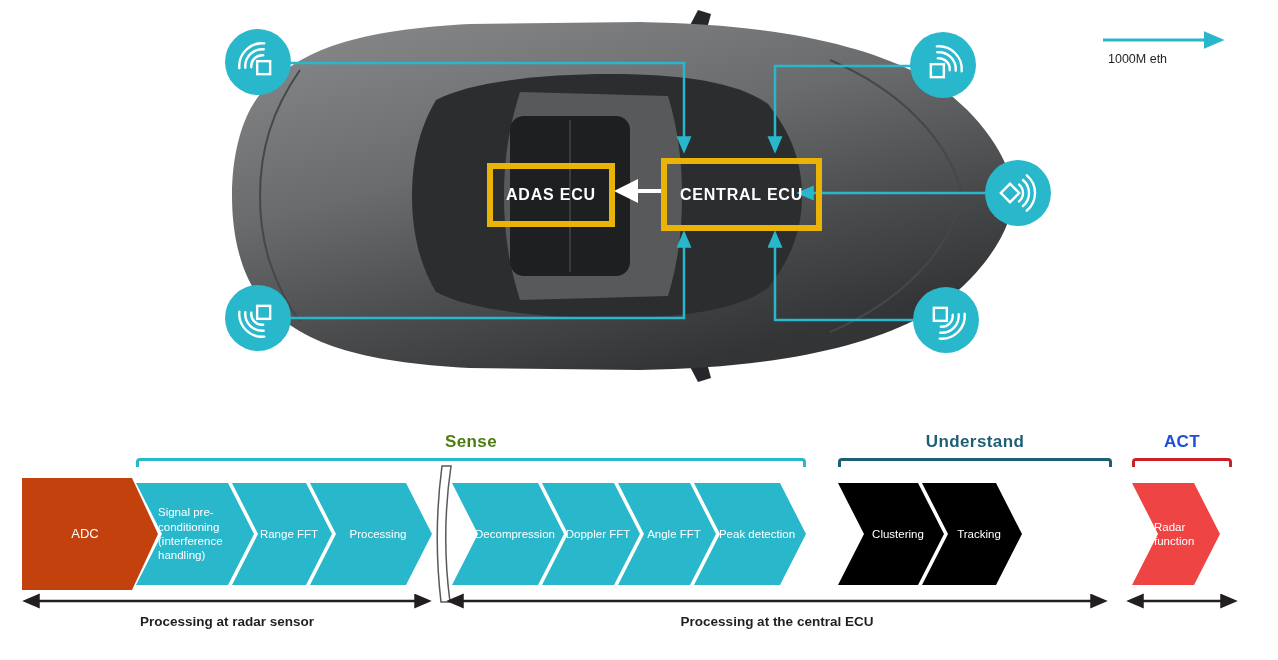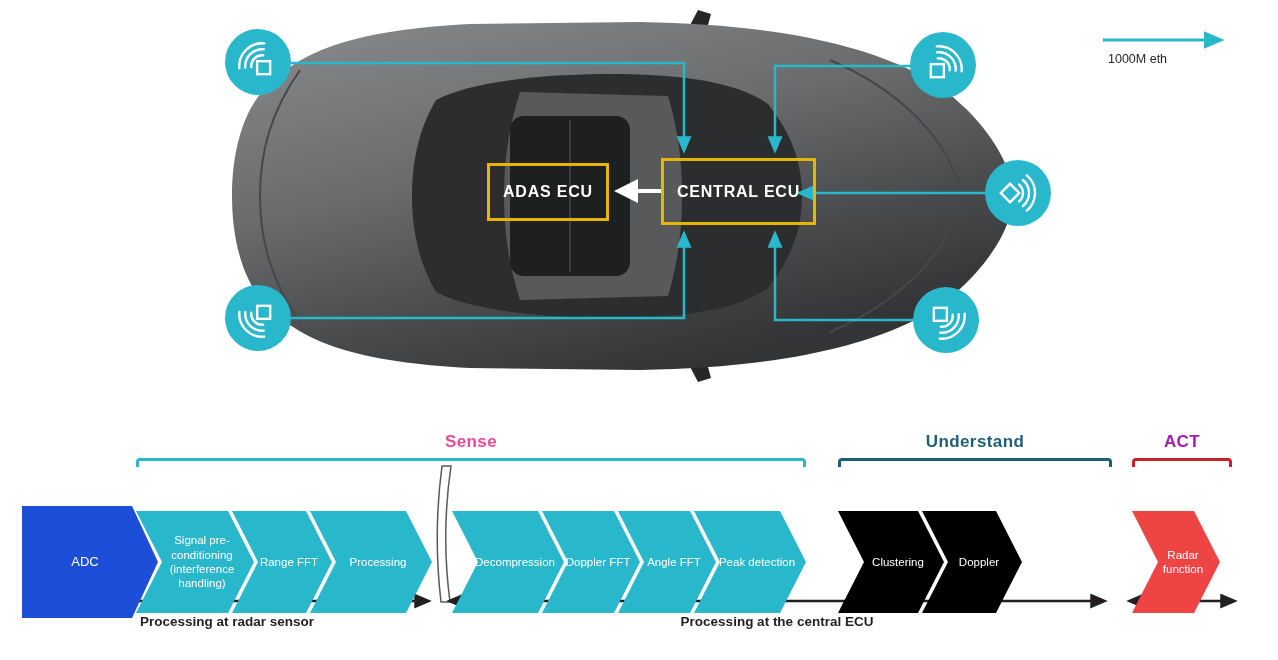--- a/index.html
+++ b/index.html
@@ -1,37 +1,37 @@
 <!DOCTYPE html>
 <html><head>
 <meta charset="utf-8">
 <style>
   html,body{margin:0;padding:0;background:#fff;}
   #stage{position:relative;width:1278px;height:660px;background:#fff;overflow:hidden;
          font-family:"Liberation Sans", sans-serif;}
   #art{position:absolute;left:0;top:0;}
 
   
-  .ecu-box{position:absolute;border:3px solid #eab308;display:flex;align-items:center;justify-content:center;
+  .ecu-box{position:absolute;border:6px solid #eab308;display:flex;align-items:center;justify-content:center;
            color:#fff;font-weight:bold;text-align:center;letter-spacing:.8px;line-height:1.25;}
   #adas-box{left:487px;top:163px;width:116px;height:52px;font-size:16px;}
   #central-box{left:661px;top:158px;width:125px;height:61px;font-size:16px;padding:0 12px;}
 
   
   #eth-label{position:absolute;left:1108px;top:52px;width:120px;text-align:left;
              font-size:12.5px;color:#231f20;}
 
   
   .chev{position:absolute;top:483px;height:102px;display:flex;align-items:center;justify-content:center;
-        color:#fff;font-size:11.5px;line-height:1.25;text-align:center;padding-left:22px;padding-right:8px;
+        color:#fff;font-size:11.5px;line-height:1.25;padding-left:22px;padding-right:8px;
         box-sizing:border-box;
-        clip-path:polygon(0 0, calc(100% - 26px) 0, 100% 50%, calc(100% - 26px) 100%, 0 100%, 26px 50%);margin-top:28px;}
+        clip-path:polygon(0 0, calc(100% - 26px) 0, 100% 50%, calc(100% - 26px) 100%, 0 100%, 26px 50%);}
   .chev.first{top:478px;height:112px;font-size:13px;padding-left:10px;padding-right:20px;
         clip-path:polygon(0 0, calc(100% - 26px) 0, 100% 50%, calc(100% - 26px) 100%, 0 100%);}
-  .grp-input{background:#1d4ed8;}
+  .grp-input{background:#c2410c;}
   .grp-sense{background:#29b7cc;}
   .grp-understand{background:#000000;}
   .grp-act{background:#ef4444;}
 
   
   .grp-label{position:absolute;top:432px;font-size:17px;font-weight:bold;text-align:center;letter-spacing:.4px;}
   .brk{position:absolute;top:458px;height:9px;border-top:3px solid;border-left:3px solid;border-right:3px solid;
        border-radius:4px 4px 0 0;box-sizing:border-box;}
 
   
@@ -132,36 +132,36 @@
       <line x1="450" y1="601" x2="1104" y2="601" marker-start="url(#mBlack)" marker-end="url(#mBlack)"></line>
       <line x1="1130" y1="601" x2="1234" y2="601" marker-start="url(#mBlack)" marker-end="url(#mBlack)"></line>
     </g>
   </svg>
 
   <div class="ecu-box" id="adas-box">ADAS ECU</div>
   <div class="ecu-box" id="central-box">CENTRAL ECU</div>
 
   <div id="eth-label">1000M eth</div>
 
-  <div class="grp-label" style="left:136px;width:670px;color:#ec4899;">Sense</div>
+  <div class="grp-label" style="left:136px;width:670px;color:#4d7c0f;">Sense</div>
   <div class="grp-label" style="left:838px;width:274px;color:#1f5e77;">Understand</div>
-  <div class="grp-label" style="left:1132px;width:100px;color:#a21caf;">ACT</div>
+  <div class="grp-label" style="left:1132px;width:100px;color:#1d4ed8;">ACT</div>
 
   <div class="brk" style="left:136px;width:670px;border-color:#29b7cc;"></div>
   <div class="brk" style="left:838px;width:274px;border-color:#1f5e77;"></div>
   <div class="brk" style="left:1132px;width:100px;border-color:#cb2026;"></div>
 
   <div class="chev first grp-input" style="left:22px;width:136px;">ADC</div>
   <div class="chev grp-sense" style="left:136px;width:118px;">Signal pre-conditioning (interference handling)</div>
   <div class="chev grp-sense" style="left:232px;width:100px;">Range FFT</div>
   <div class="chev grp-sense" style="left:310px;width:122px;">Processing</div>
   <div class="chev grp-sense" style="left:452px;width:112px;">Decompression</div>
   <div class="chev grp-sense" style="left:618px;width:98px;">Angle FFT</div>
   <div class="chev grp-sense" style="left:542px;width:98px;">Doppler FFT</div>
   <div class="chev grp-sense" style="left:694px;width:112px;">Peak detection</div>
   <div class="chev grp-understand" style="left:838px;width:106px;">Clustering</div>
-  <div class="chev grp-understand" style="left:922px;width:100px;">Doppler</div>
+  <div class="chev grp-understand" style="left:922px;width:100px;">Tracking</div>
   <div class="chev grp-act" style="left:1132px;width:88px;">Radar function</div>
 
   <div class="span-label" style="left:27px;width:400px;">Processing at radar sensor</div>
   <div class="span-label" style="left:450px;width:654px;">Processing at the central ECU</div>
 
 </div>
 
 </body></html>

